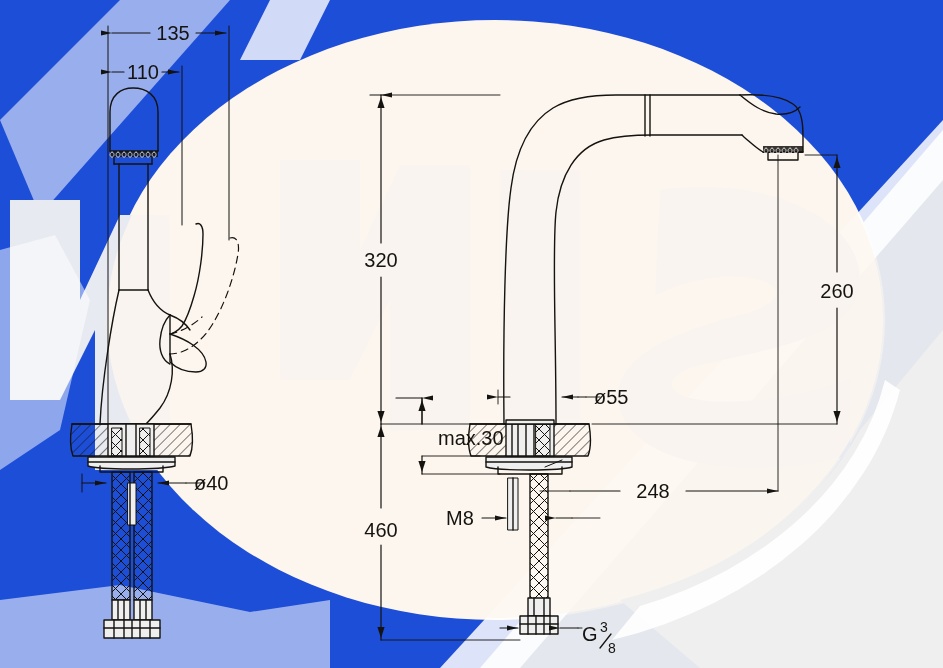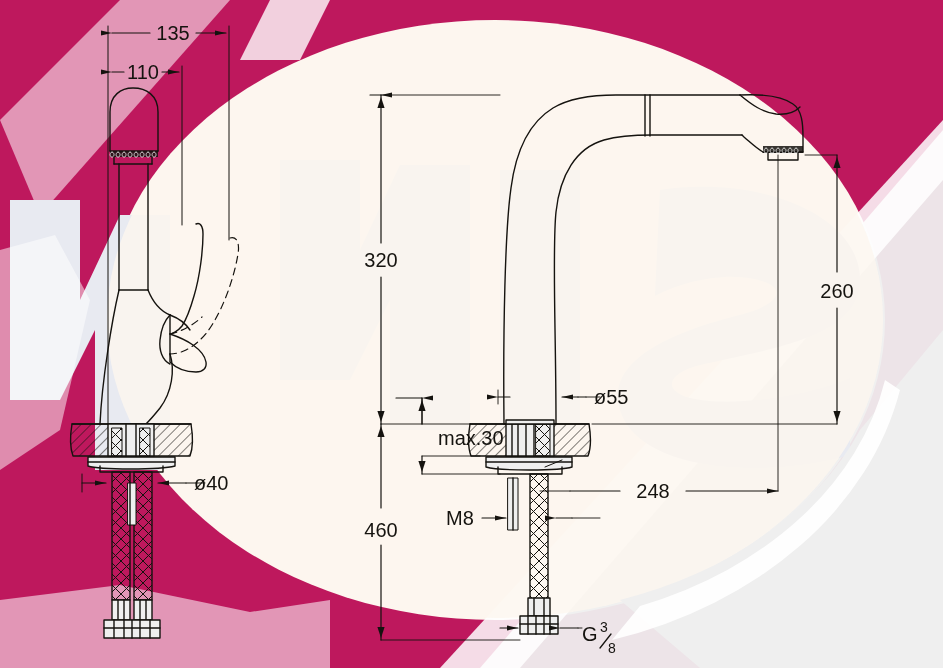--- a/index.html
+++ b/index.html
@@ -7,21 +7,21 @@
     padding: 0;
     background: #efefef;
   }
   body {
     font-family: "Liberation Sans", sans-serif;
   }
   #stage {
     position: relative;
     width: 943px;
     height: 668px;
-    background: #be185d;
+    background: #1d4ed8;
     overflow: hidden;
     text-decoration: underline;
   }
   #stage svg {
     position: absolute;
     left: 0;
     top: 0;
   }
   .dimtext {
     font-family: "Liberation Sans", sans-serif;

